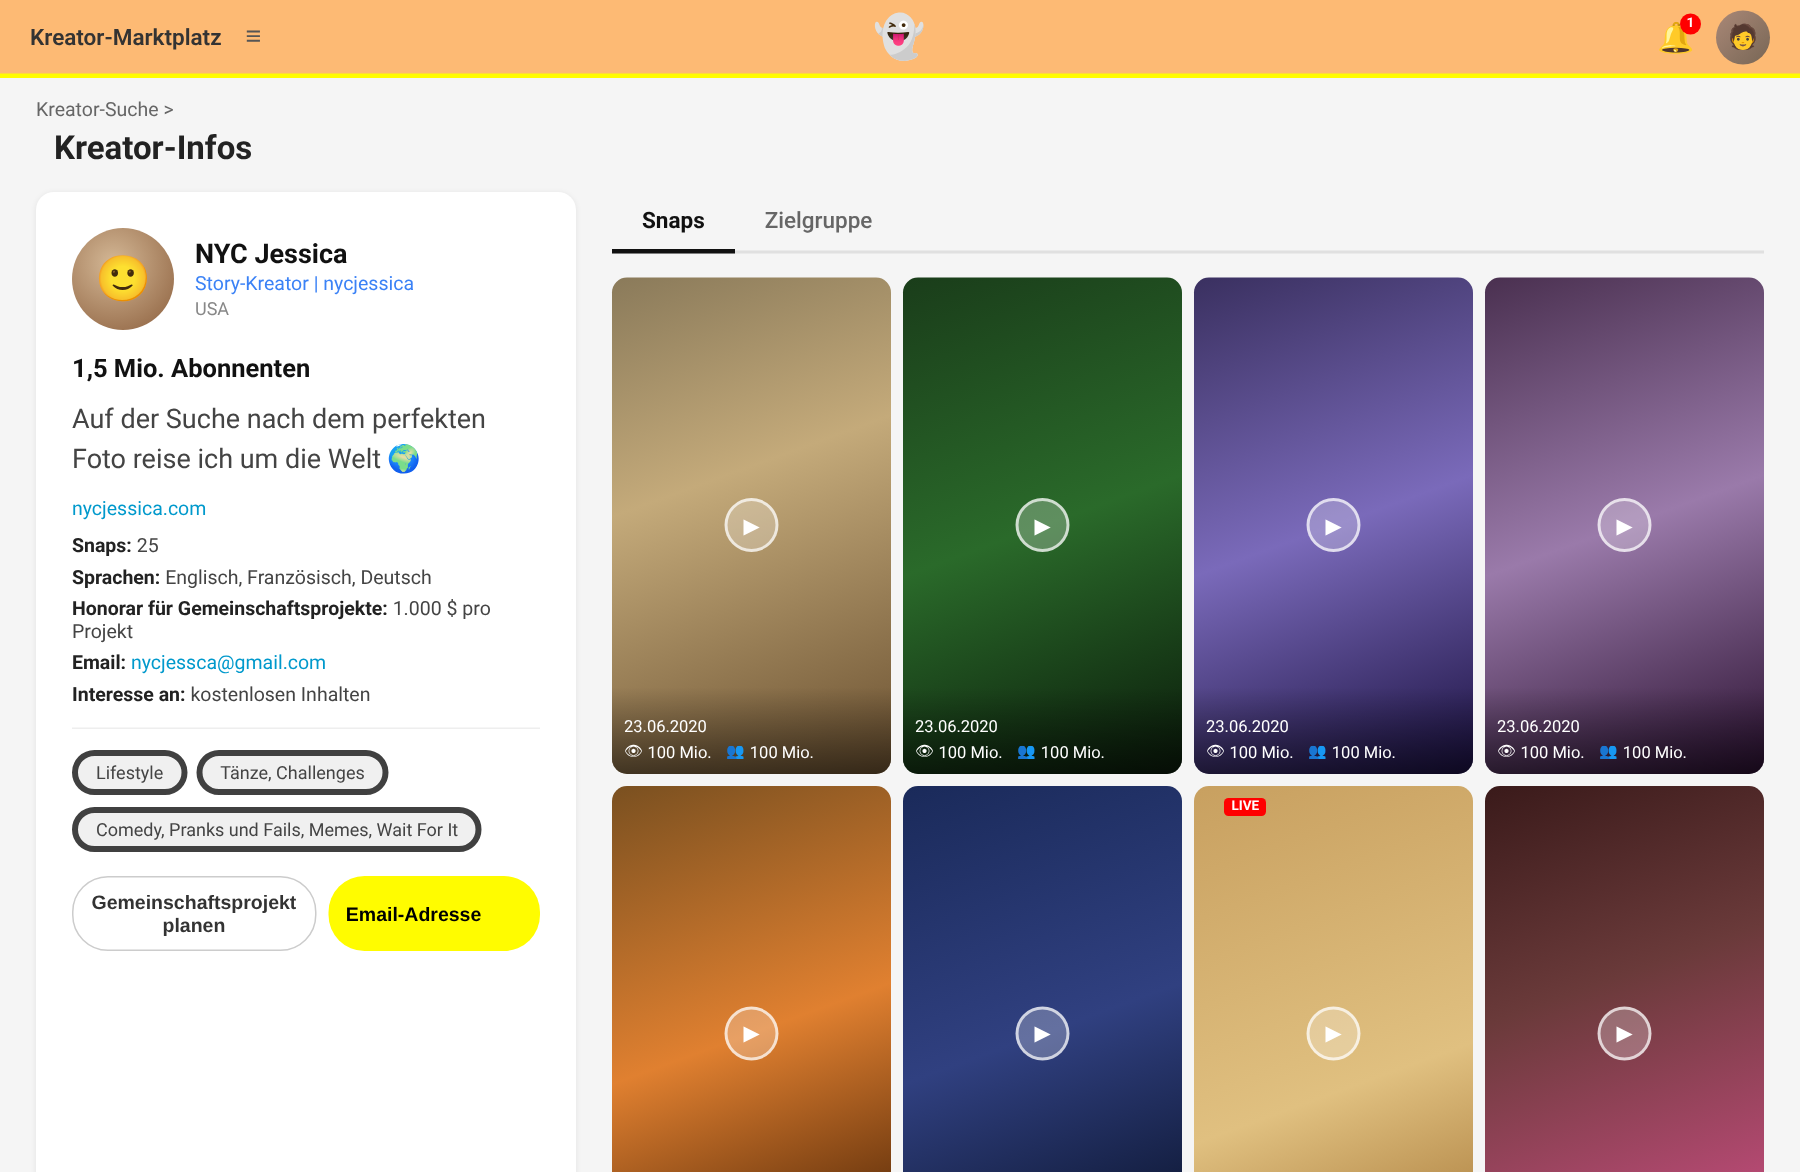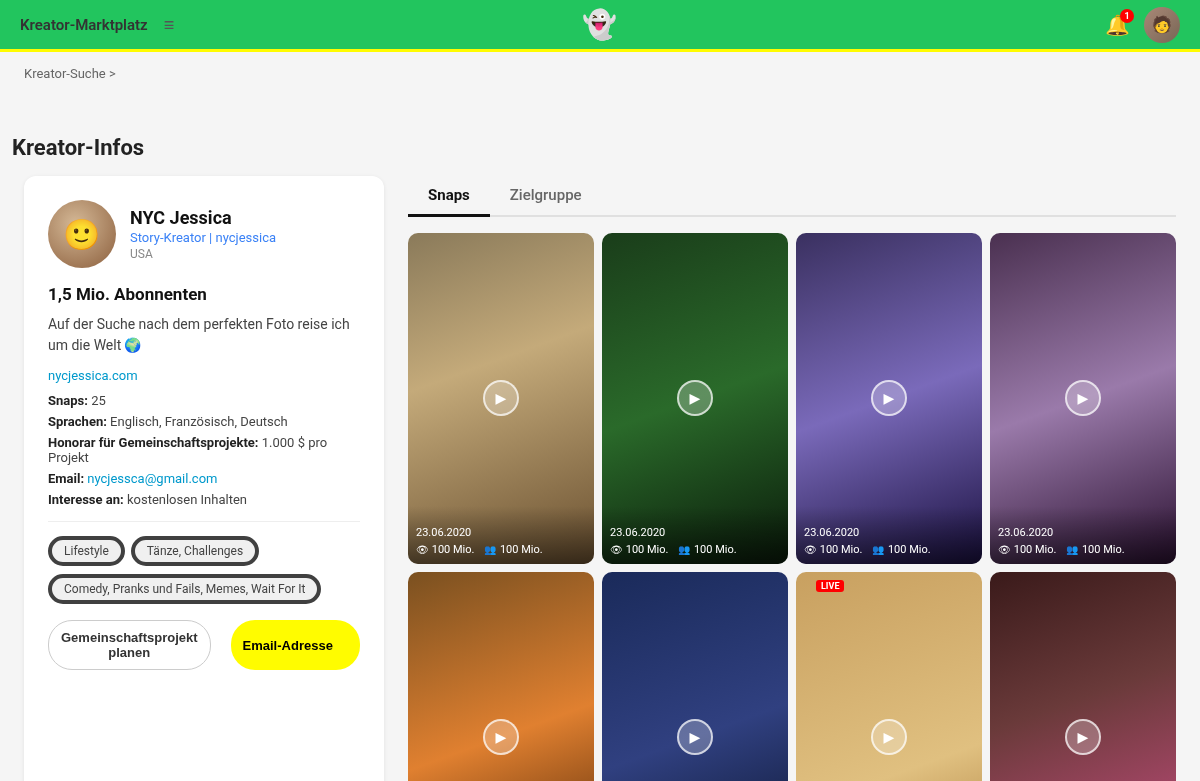--- a/index.html
+++ b/index.html
@@ -1,20 +1,20 @@
 <!DOCTYPE html>
 <html><head>
   <meta charset="utf-8">
   <style>
     * { box-sizing: border-box; margin: 0; padding: 0; }
     body { font-family: -apple-system, BlinkMacSystemFont, 'Segoe UI', Roboto, sans-serif; background: #f5f5f5; color: #333; font-size: 14px; }
 
     
     .header {
-      background: #22c55e;
+      background: #fdba74;
       border-bottom: 3px solid #FFFC00;
       display: flex;
       align-items: center;
       padding: 0 20px;
       height: 52px;
       position: relative;
     }
     .header-left { display: flex; align-items: center; gap: 16px; }
     .header-title { font-size: 15px; font-weight: 600; color: #333; }
     .header-menu-icon { font-size: 18px; color: #555; cursor: pointer; }
@@ -33,21 +33,21 @@
       background: red; color: #fff; border-radius: 50%;
       width: 14px; height: 14px; font-size: 9px;
       display: flex; align-items: center; justify-content: center; font-weight: bold;
     }
 
     
     .breadcrumb { padding: 14px 24px 4px; font-size: 13px; color: #666; }
     .breadcrumb a { color: #666; text-decoration: none; }
 
     
-    .page-title { padding: 2px 12px 16px; font-size: 22px; font-weight: 700; color: #222; margin-top: 48px; }
+    .page-title { padding: 2px 36px 16px; font-size: 22px; font-weight: 700; color: #222; }
 
     
     .main-content { display: flex; padding: 0 24px 24px; gap: 24px; }
 
     
     .profile-card {
       background: #fff;
       border-radius: 12px;
       padding: 24px;
       width: 360px;
@@ -66,38 +66,38 @@
       display: flex; align-items: center; justify-content: center;
       font-size: 30px;
     }
     .profile-name { font-size: 18px; font-weight: 700; color: #111; }
     .profile-sub { font-size: 13px; color: #555; margin-top: 2px; }
     .profile-sub span { color: #3b82f6; }
     .profile-location { font-size: 12px; color: #888; margin-top: 2px; }
 
     .subscriber-count { font-size: 17px; font-weight: 700; color: #111; margin-bottom: 10px; }
 
-    .profile-bio { font-size: 14px; color: #444; line-height: 1.5; margin-bottom: 12px; }
+    .profile-bio { font-size: 18px; color: #444; line-height: 1.5; margin-bottom: 12px; }
 
     .profile-link { color: #0099cc; font-size: 13px; text-decoration: none; display: block; margin-bottom: 10px; }
 
     .profile-details { font-size: 13px; color: #444; margin-bottom: 6px; }
     .profile-details strong { color: #222; }
     .profile-details a { color: #0099cc; text-decoration: none; }
 
     .divider { border: none; border-top: 1px solid #eee; margin: 14px 0; }
 
     .tags-row { display: flex; flex-wrap: wrap; gap: 6px; margin-bottom: 8px; }
     .tag {
       background: #f0f0f0; border-radius: 20px;
       padding: 4px 12px; font-size: 12px; color: #444;
       border: 4px solid #404040;
     }
 
-    .action-buttons { display: flex; gap: 20px; margin-top: 16px; }
+    .action-buttons { display: flex; gap: 8px; margin-top: 16px; }
     .btn-outline {
       flex: 1; padding: 9px 12px; border-radius: 24px;
       border: 1.5px solid #ccc; background: #fff;
       font-size: 13px; font-weight: 600; color: #333; cursor: pointer;
       text-align: center;
     }
     .btn-primary {
       flex: 1; padding: 9px 12px; border-radius: 24px;
       border: none; background: #FFFC00;
       font-size: 13px; font-weight: 600; color: #000; cursor: pointer;

